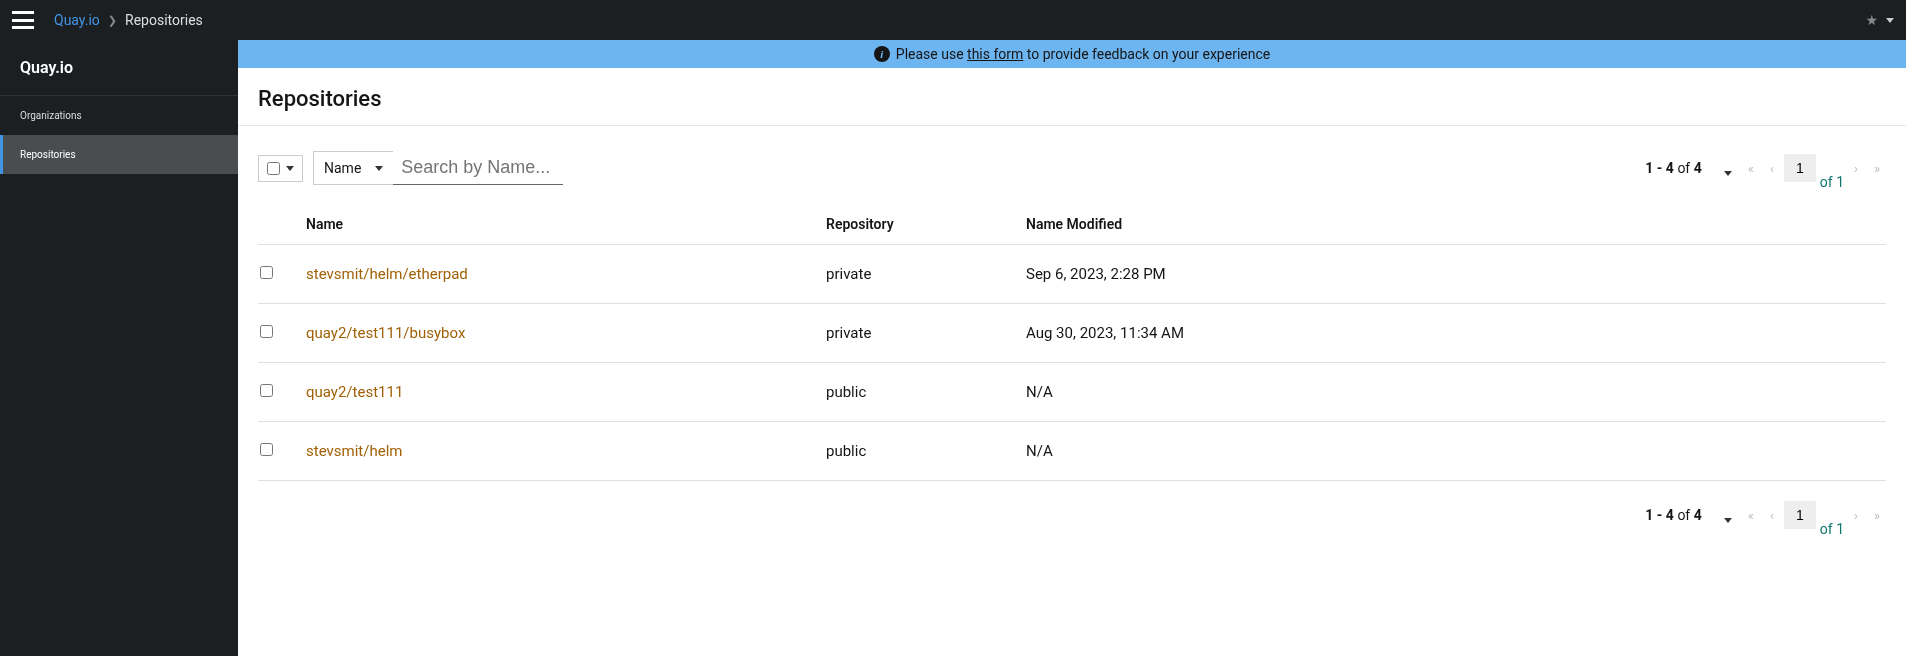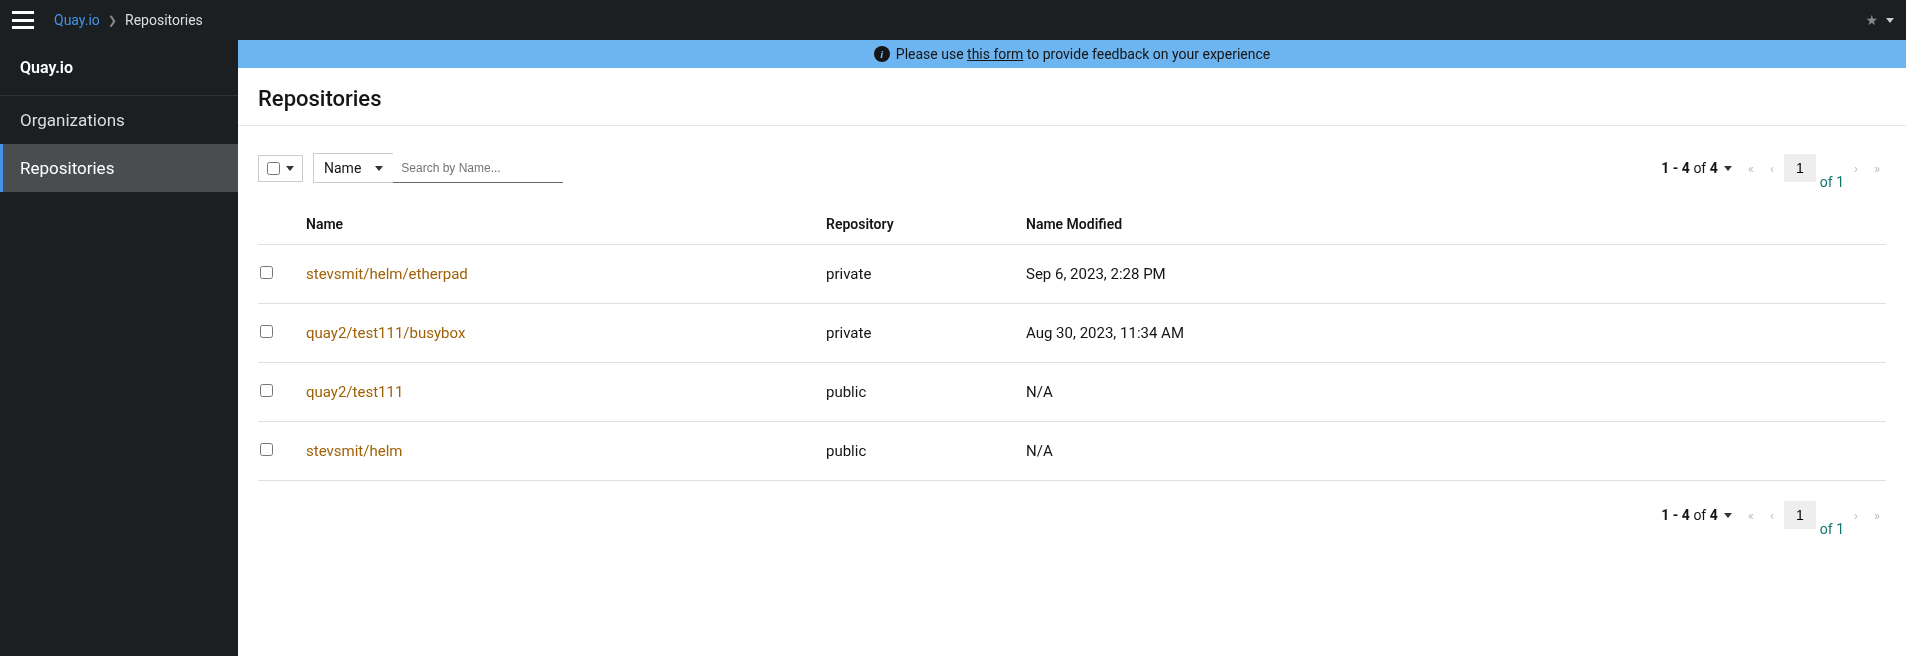--- a/index.html
+++ b/index.html
@@ -66,21 +66,21 @@
       flex-shrink: 0;
     }
     .sidebar-title {
       padding: 18px 20px;
       font-size: 16px;
       font-weight: 600;
       border-bottom: 1px solid #333;
     }
     .sidebar-item {
       padding: 14px 20px;
-      font-size: 17px;
+      font-size: 10px;
       cursor: pointer;
       color: #ddd;
     }
     .sidebar-item.active {
       background: #4a4d50;
       border-left: 3px solid #4394e5;
       padding-left: 17px;
       color: #fff;
     }
     .main {
@@ -159,21 +159,21 @@
       border: 1px solid #ccc;
       border-right: none;
       padding: 6px 10px;
       background: #fff;
       cursor: pointer;
     }
     .search-input {
       border: none;
       border-bottom: 1px solid #666;
       padding: 6px 8px;
-      font-size: 12px;
+      font-size: 18px;
       outline: none;
       width: 170px;
       background: transparent;
     }
     .btn-primary {
       background: #0066cc;
       color: #fff;
       border: none;
       padding: 8px 16px;
       font-size: 15px;
@@ -182,22 +182,22 @@
     }
     .toolbar-spacer { flex: 1; }
     .pagination {
       display: flex;
       align-items: center;
       gap: 10px;
       font-size: 14px;
     }
     .pag-range {
       display: flex;
-      align-items: center;
-      gap: 6px;
+      align-items: flex-end;
+      gap: 22px;
       cursor: pointer;
     }
     .pag-nav {
       display: flex;
       align-items: center;
       gap: 4px;
     }
     .pag-btn {
       color: #bbb;
       padding: 4px 6px;

